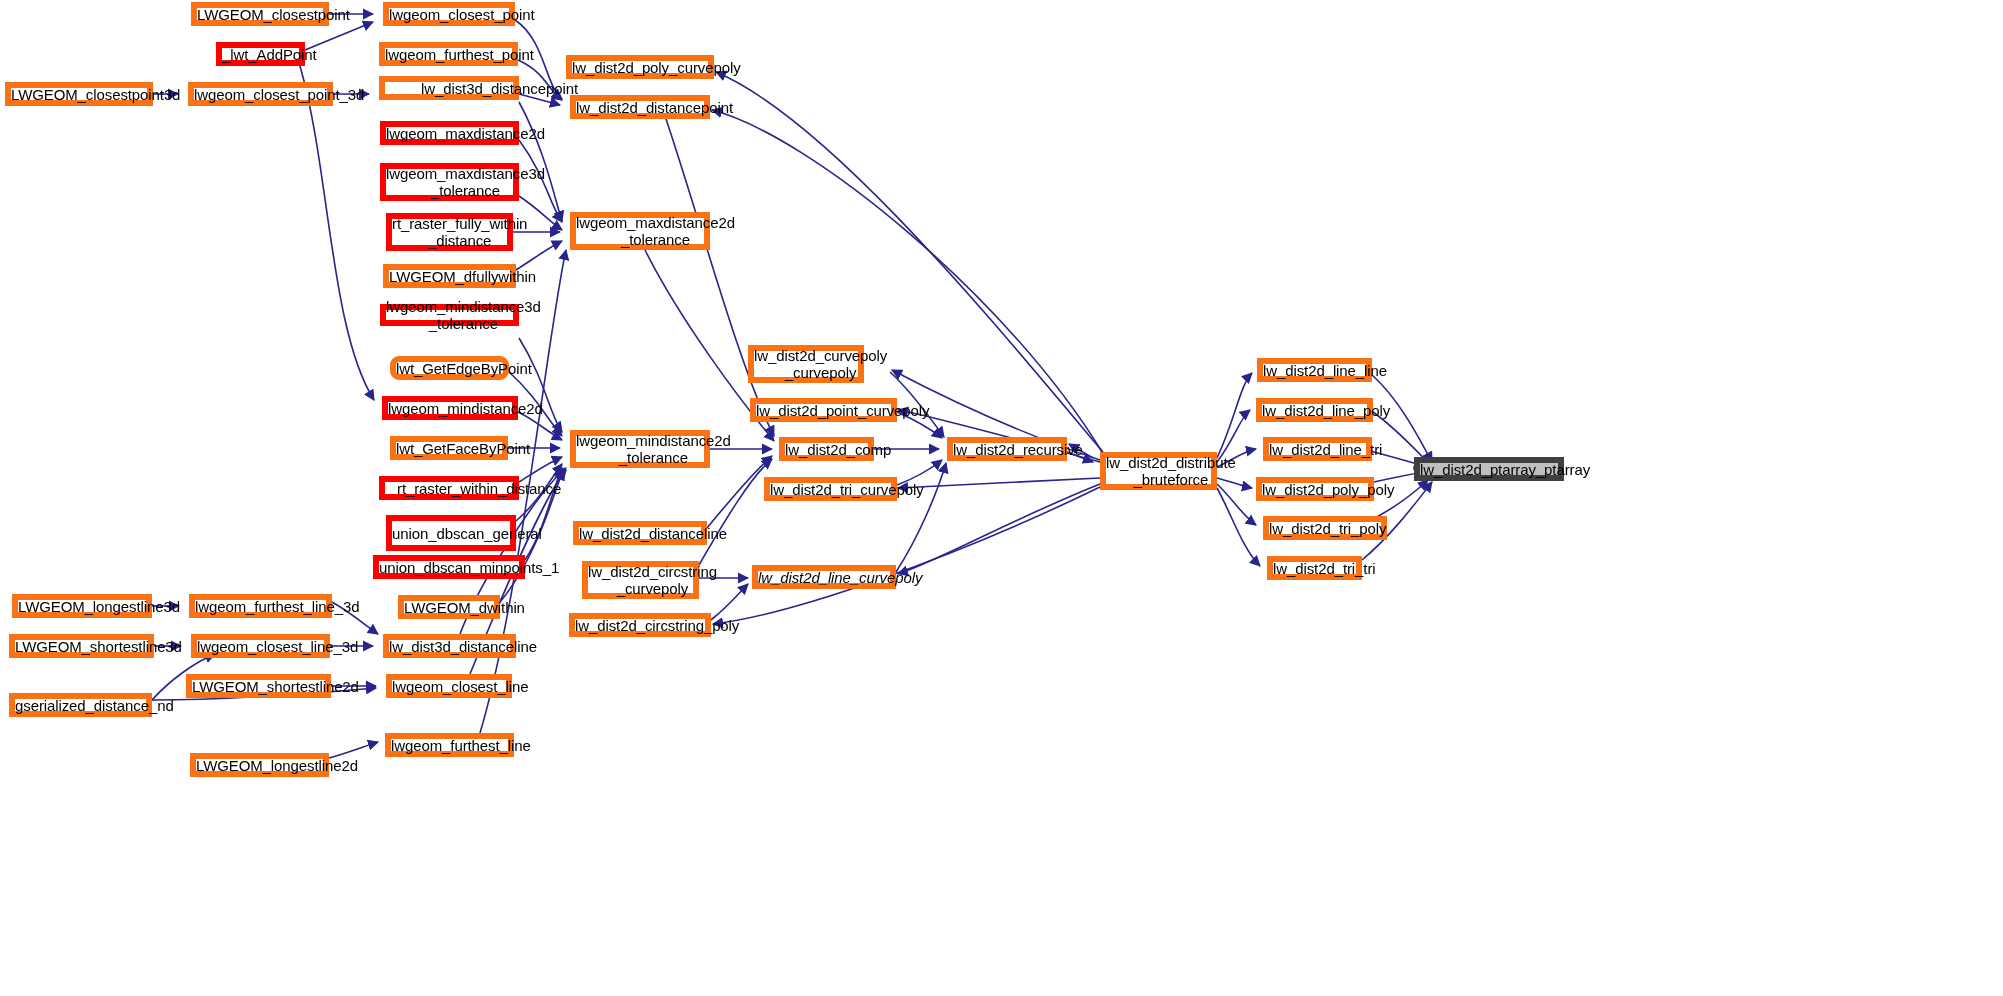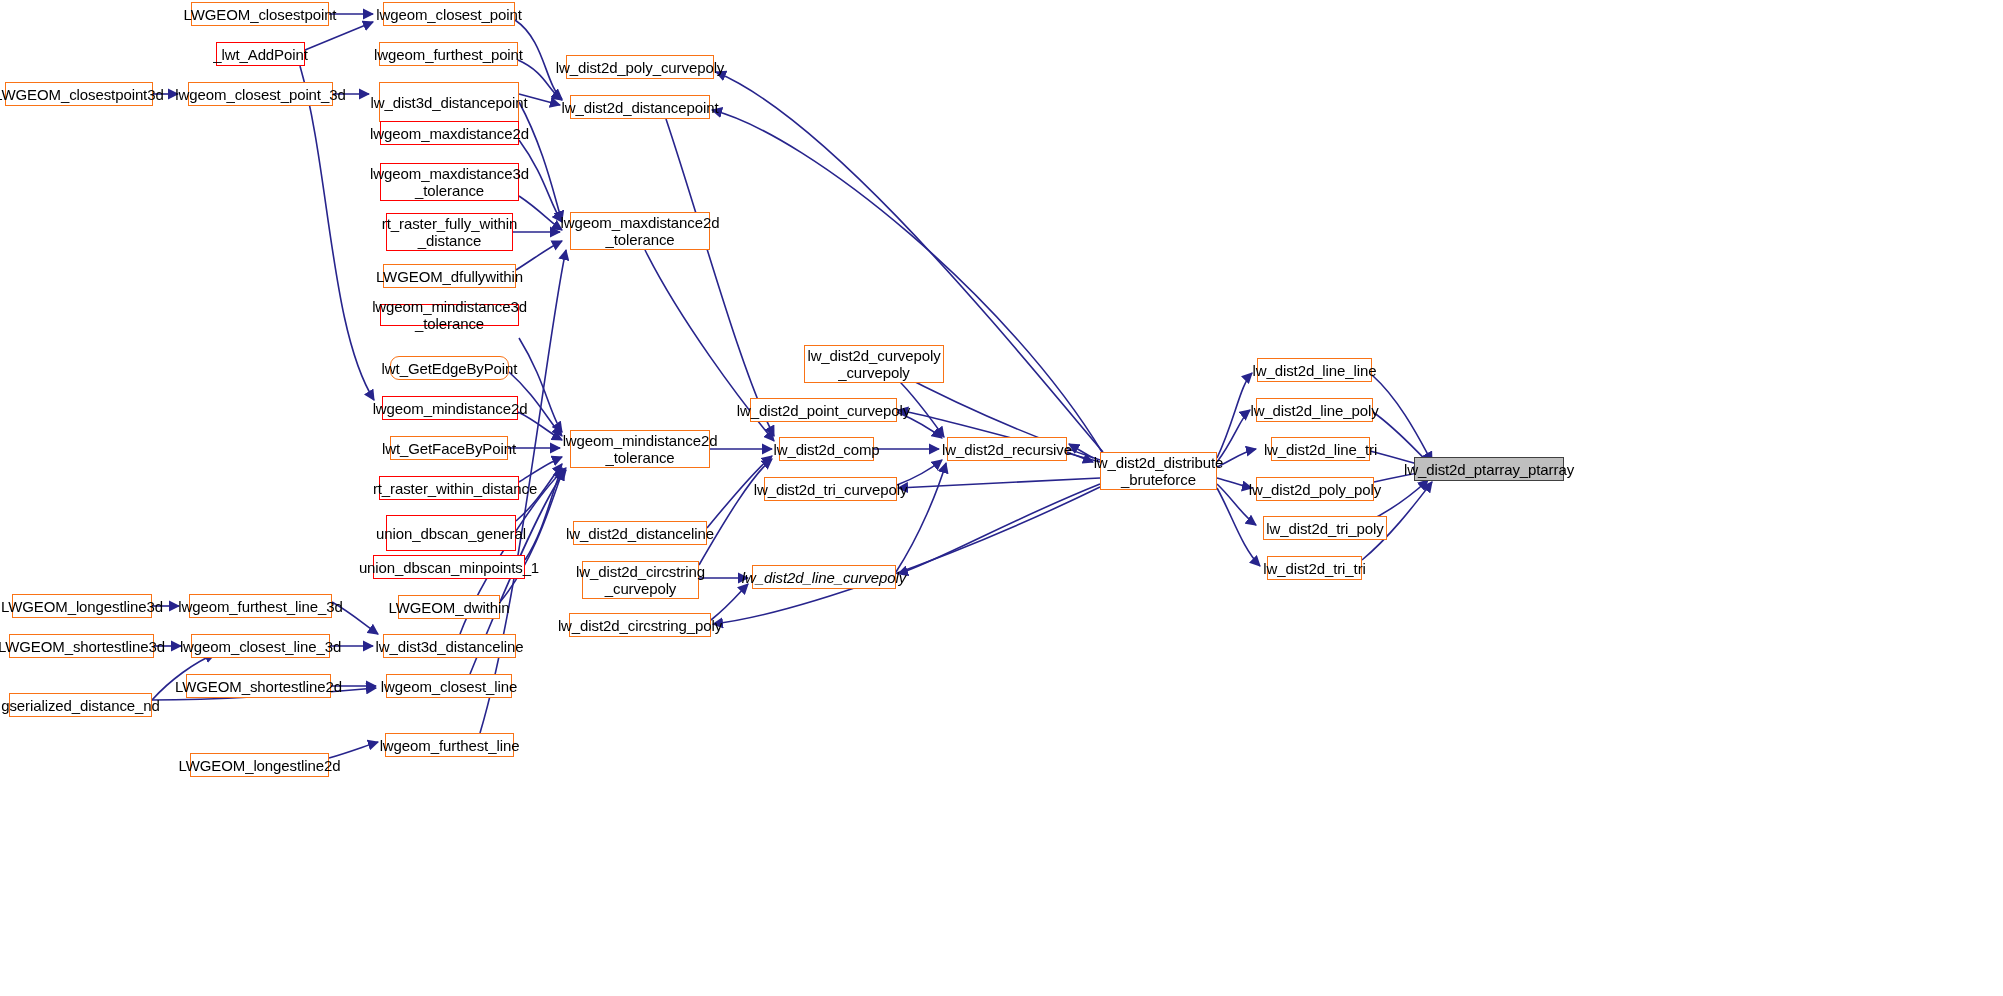--- a/index.html
+++ b/index.html
@@ -20,24 +20,23 @@
     left: 0; top: 0;
     width: 2003px;
     height: 996px;
     pointer-events: none;
   }
   .node {
     position: absolute;
     box-sizing: border-box;
     display: flex;
     align-items: center;
-    justify-content: center;
     text-align: center;
     background: #ffffff;
-    border: 1px solid #f97316;
+    border: 6px solid #f97316;
     color: #000000;
     font-size: 15px;
     line-height: 17px;
     letter-spacing: -0.1px;
     white-space: pre-line;
     z-index: 5;
   }
   .node.red {
     border-color: #ff0000;
   }
@@ -126,57 +125,57 @@
       </g>
   </svg>
   <div id="node-layer">
       <div class="node" style="left: 191px; top: 2px; width: 138px; height: 24px;"><span>LWGEOM_closestpoint</span></div>
       <div class="node" style="left: 383px; top: 2px; width: 132px; height: 24px;"><span>lwgeom_closest_point</span></div>
       <div class="node red" style="left: 216px; top: 42px; width: 89px; height: 24px;"><span>_lwt_AddPoint</span></div>
       <div class="node" style="left: 379px; top: 42px; width: 139px; height: 24px;"><span>lwgeom_furthest_point</span></div>
       <div class="node" style="left: 566px; top: 55px; width: 148px; height: 24px;"><span>lw_dist2d_poly_curvepoly</span></div>
       <div class="node" style="left: 5px; top: 82px; width: 148px; height: 24px;"><span>LWGEOM_closestpoint3d</span></div>
       <div class="node" style="left: 188px; top: 82px; width: 145px; height: 24px;"><span>lwgeom_closest_point_3d</span></div>
-      <div class="node" style="left: 379px; top: 82px; width: 140px; height: 40px;"><span>lw_dist3d_distancepoint</span></div>
+      <div class="node" style="left: 379px; top: 76px; width: 140px; height: 24px; padding-left: 36px;"><span>lw_dist3d_distancepoint</span></div>
       <div class="node" style="left: 570px; top: 95px; width: 140px; height: 24px;"><span>lw_dist2d_distancepoint</span></div>
       <div class="node red" style="left: 380px; top: 121px; width: 139px; height: 24px;"><span>lwgeom_maxdistance2d</span></div>
       <div class="node red" style="left: 380px; top: 163px; width: 139px; height: 38px;"><span>lwgeom_maxdistance3d
 _tolerance</span></div>
       <div class="node red" style="left: 386px; top: 213px; width: 127px; height: 38px;"><span>rt_raster_fully_within
 _distance</span></div>
       <div class="node" style="left: 570px; top: 212px; width: 140px; height: 38px;"><span>lwgeom_maxdistance2d
 _tolerance</span></div>
       <div class="node" style="left: 383px; top: 264px; width: 133px; height: 24px;"><span>LWGEOM_dfullywithin</span></div>
       <div class="node red" style="left: 380px; top: 304px; width: 139px; height: 22px;"><span>lwgeom_mindistance3d
 _tolerance</span></div>
       <div class="node" style="left: 390px; top: 356px; width: 119px; height: 24px; border-radius: 9px;"><span>lwt_GetEdgeByPoint</span></div>
       <div class="node red" style="left: 382px; top: 396px; width: 136px; height: 24px;"><span>lwgeom_mindistance2d</span></div>
       <div class="node" style="left: 390px; top: 436px; width: 118px; height: 24px;"><span>lwt_GetFaceByPoint</span></div>
       <div class="node" style="left: 570px; top: 430px; width: 140px; height: 38px;"><span>lwgeom_mindistance2d
 _tolerance</span></div>
       <div class="node red" style="left: 379px; top: 476px; width: 140px; height: 24px; padding-left: 12px;"><span>rt_raster_within_distance</span></div>
       <div class="node red" style="left: 386px; top: 515px; width: 130px; height: 36px;"><span>union_dbscan_general</span></div>
       <div class="node red" style="left: 373px; top: 555px; width: 152px; height: 24px;"><span>union_dbscan_minpoints_1</span></div>
       <div class="node" style="left: 398px; top: 595px; width: 102px; height: 24px;"><span>LWGEOM_dwithin</span></div>
-      <div class="node" style="left: 804px; top: 345px; width: 140px; height: 38px;"><span>lw_dist2d_curvepoly
+      <div class="node" style="left: 748px; top: 345px; width: 116px; height: 38px;"><span>lw_dist2d_curvepoly
 _curvepoly</span></div>
       <div class="node" style="left: 750px; top: 398px; width: 147px; height: 24px;"><span>lw_dist2d_point_curvepoly</span></div>
       <div class="node" style="left: 779px; top: 437px; width: 95px; height: 24px;"><span>lw_dist2d_comp</span></div>
       <div class="node" style="left: 764px; top: 477px; width: 133px; height: 24px;"><span>lw_dist2d_tri_curvepoly</span></div>
       <div class="node" style="left: 573px; top: 521px; width: 134px; height: 24px;"><span>lw_dist2d_distanceline</span></div>
       <div class="node" style="left: 582px; top: 561px; width: 117px; height: 38px;"><span>lw_dist2d_circstring
 _curvepoly</span></div>
       <div class="node" style="left: 569px; top: 613px; width: 142px; height: 24px;"><span>lw_dist2d_circstring_poly</span></div>
       <div class="node" style="left: 752px; top: 565px; width: 144px; height: 24px; font-style: italic;"><span>lw_dist2d_line_curvepoly</span></div>
       <div class="node" style="left: 947px; top: 437px; width: 120px; height: 24px;"><span>lw_dist2d_recursive</span></div>
       <div class="node" style="left: 1100px; top: 452px; width: 117px; height: 38px;"><span>lw_dist2d_distribute
 _bruteforce</span></div>
       <div class="node" style="left: 1257px; top: 358px; width: 115px; height: 24px;"><span>lw_dist2d_line_line</span></div>
       <div class="node" style="left: 1256px; top: 398px; width: 117px; height: 24px;"><span>lw_dist2d_line_poly</span></div>
-      <div class="node" style="left: 1263px; top: 437px; width: 99px; height: 24px; margin-left: 8px;"><span>lw_dist2d_line_tri</span></div>
+      <div class="node" style="left: 1263px; top: 437px; width: 109px; height: 24px;"><span>lw_dist2d_line_tri</span></div>
       <div class="node" style="left: 1256px; top: 477px; width: 118px; height: 24px;"><span>lw_dist2d_poly_poly</span></div>
       <div class="node" style="left: 1263px; top: 516px; width: 124px; height: 24px;"><span>lw_dist2d_tri_poly</span></div>
       <div class="node" style="left: 1267px; top: 556px; width: 95px; height: 24px;"><span>lw_dist2d_tri_tri</span></div>
       <div class="node highlight" style="left: 1414px; top: 457px; width: 150px; height: 24px;"><span>lw_dist2d_ptarray_ptarray</span></div>
       <div class="node" style="left: 12px; top: 594px; width: 140px; height: 24px;"><span>LWGEOM_longestline3d</span></div>
       <div class="node" style="left: 189px; top: 594px; width: 143px; height: 24px;"><span>lwgeom_furthest_line_3d</span></div>
       <div class="node" style="left: 9px; top: 634px; width: 145px; height: 24px;"><span>LWGEOM_shortestline3d</span></div>
       <div class="node" style="left: 191px; top: 634px; width: 139px; height: 24px;"><span>lwgeom_closest_line_3d</span></div>
       <div class="node" style="left: 383px; top: 634px; width: 133px; height: 24px;"><span>lw_dist3d_distanceline</span></div>
       <div class="node" style="left: 186px; top: 674px; width: 145px; height: 24px;"><span>LWGEOM_shortestline2d</span></div>

